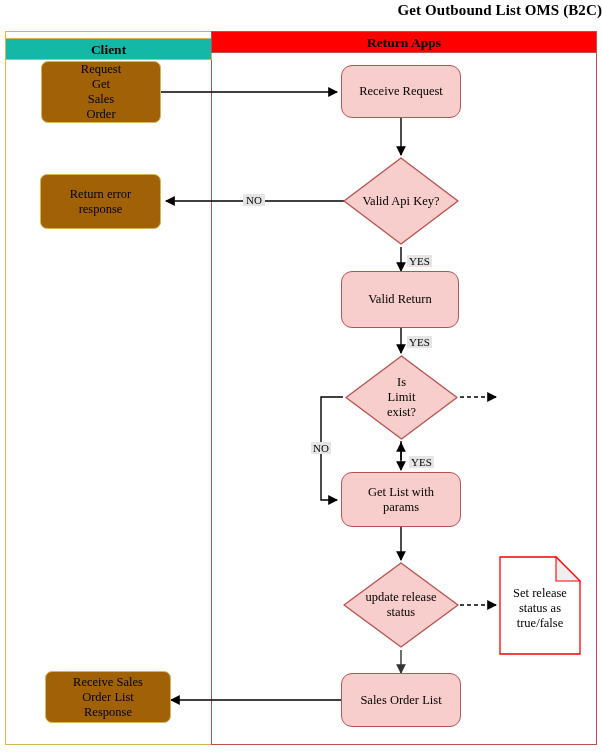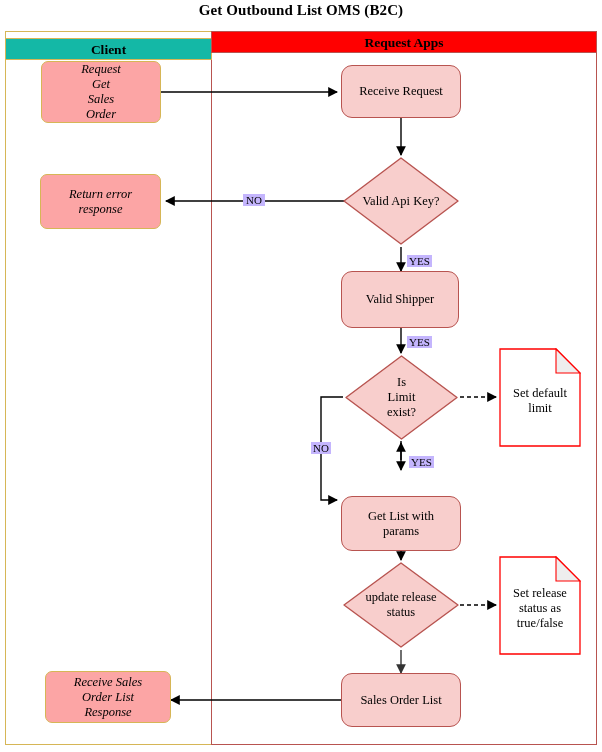--- a/index.html
+++ b/index.html
@@ -18,21 +18,21 @@
     position: absolute;
     left: 0; top: 0;
     width: 602px;
     height: 752px;
   }
   .diagram-title {
     position: absolute;
     left: 0;
     top: 2px;
     width: 602px;
-    text-align: center;
+    text-align: right;
     font-size: 15px;
     font-weight: bold;
     color: #000000;
     letter-spacing: 0.1px;
     font-family: "Liberation Serif", "DejaVu Serif", serif;
   }
 
   
   .lane {
     position: absolute;
@@ -88,24 +88,23 @@
     display: flex;
     align-items: center;
     justify-content: center;
     text-align: center;
     color: #000000;
     font-size: 12.5px;
     line-height: 15px;
     font-family: "Liberation Serif", "DejaVu Serif", serif;
   }
   .node-client {
-    background: #fca5a5;
+    background: #a16207;
     border: 1.3px solid #d6b656;
     border-radius: 7px;
-    font-style: italic;
   }
   .node-process {
     background: #f8cecc;
     border: 1.3px solid #b85450;
     border-radius: 11px;
   }
 
   
   .decision {
     position: absolute;
@@ -149,21 +148,21 @@
     color: #000000;
     font-family: "Liberation Serif", "DejaVu Serif", serif;
     padding-top: 6px;
   }
 
   
   .edge-label {
     position: absolute;
     font-size: 11px;
     color: #000000;
-    background: #c4b5fd;
+    background: #e5e5e5;
     font-family: "Liberation Serif", "DejaVu Serif", serif;
     white-space: nowrap;
     line-height: 12px;
   }
   svg.edges {
     position: absolute;
     left: 0; top: 0;
     width: 602px;
     height: 752px;
     pointer-events: none;
@@ -173,21 +172,21 @@
 <body>
 
 <div id="canvas">
 
   <div class="diagram-title">Get Outbound List OMS (B2C)</div>
 
   <div class="lane lane-client"></div>
   <div class="lane lane-shipper"></div>
 
   <div class="lane-header lane-header-client">Client</div>
-  <div class="lane-header lane-header-shipper">Request Apps</div>
+  <div class="lane-header lane-header-shipper">Return Apps</div>
 
   <svg class="edges" viewBox="0 0 602 752">
     <defs>
       <marker id="arrow" viewBox="0 0 10 10" refX="9" refY="5" markerWidth="7" markerHeight="7" orient="auto-start-reverse">
         <path d="M 0 0 L 10 5 L 0 10 z" fill="#000000"></path>
       </marker>
       <marker id="arrowgray" viewBox="0 0 10 10" refX="9" refY="5" markerWidth="7" markerHeight="7" orient="auto-start-reverse">
         <path d="M 0 0 L 10 5 L 0 10 z" fill="#333333"></path>
       </marker>
     </defs>
@@ -232,41 +231,33 @@
 
   <div class="node node-process" style="left:341px; top:65px; width:120px; height:53px;text-align:right;">Receive Request</div>
 
   <div class="decision" style="left:341px; top:155px; width:120px; height:92px;">
     <svg class="dia-shape" viewBox="0 0 120 92" preserveAspectRatio="none">
       <path d="M 60 3 L 117 46 L 60 89 L 3 46 Z" fill="#f8cecc" stroke="#b85450" stroke-width="1.4" stroke-linejoin="round"></path>
     </svg>
     <div class="dia-label" style="white-space:pre-line;">Valid Api Key?</div>
   </div>
 
-  <div class="node node-process" style="left:341px; top:271px; width:118px; height:57px;">Valid Shipper</div>
+  <div class="node node-process" style="left:341px; top:271px; width:118px; height:57px;">Valid Return</div>
 
   <div class="decision" style="left:343px; top:353px; width:117px; height:89px;">
     <svg class="dia-shape" viewBox="0 0 117 89" preserveAspectRatio="none">
       <path d="M 58.5 3 L 114 44.5 L 58.5 86 L 3 44.5 Z" fill="#f8cecc" stroke="#b85450" stroke-width="1.4" stroke-linejoin="round"></path>
     </svg>
     <div class="dia-label" style="white-space:pre-line;">Is
 Limit
 exist?</div>
   </div>
 
-  <div class="note" style="left:499px; top:348px; width:82px; height:99px;">
-    <svg class="note-shape" viewBox="0 0 82 99" preserveAspectRatio="none">
-      <path d="M 1 1 L 57 1 L 81 25 L 81 98 L 1 98 Z" fill="#ffffff" stroke="#ff0000" stroke-width="1.3"></path>
-      <path d="M 57 1 L 81 25 L 57 25 Z" fill="#eeeeee" stroke="#ff0000" stroke-width="1.1"></path>
-    </svg>
-    <div class="note-label" style="white-space:pre-line;">Set default
-limit</div>
-  </div>
-
-  <div class="node node-process" style="left:341px; top:496px; width:120px; height:55px; white-space:pre-line;">Get List with
+
+  <div class="node node-process" style="left:341px; top:472px; width:120px; height:55px; white-space:pre-line;">Get List with
 params</div>
 
   <div class="decision" style="left:341px; top:560px; width:120px; height:90px;">
     <svg class="dia-shape" viewBox="0 0 120 90" preserveAspectRatio="none">
       <path d="M 60 3 L 117 45 L 60 87 L 3 45 Z" fill="#f8cecc" stroke="#b85450" stroke-width="1.4" stroke-linejoin="round"></path>
     </svg>
     <div class="dia-label" style="white-space:pre-line;">update release
 status</div>
   </div>
 

